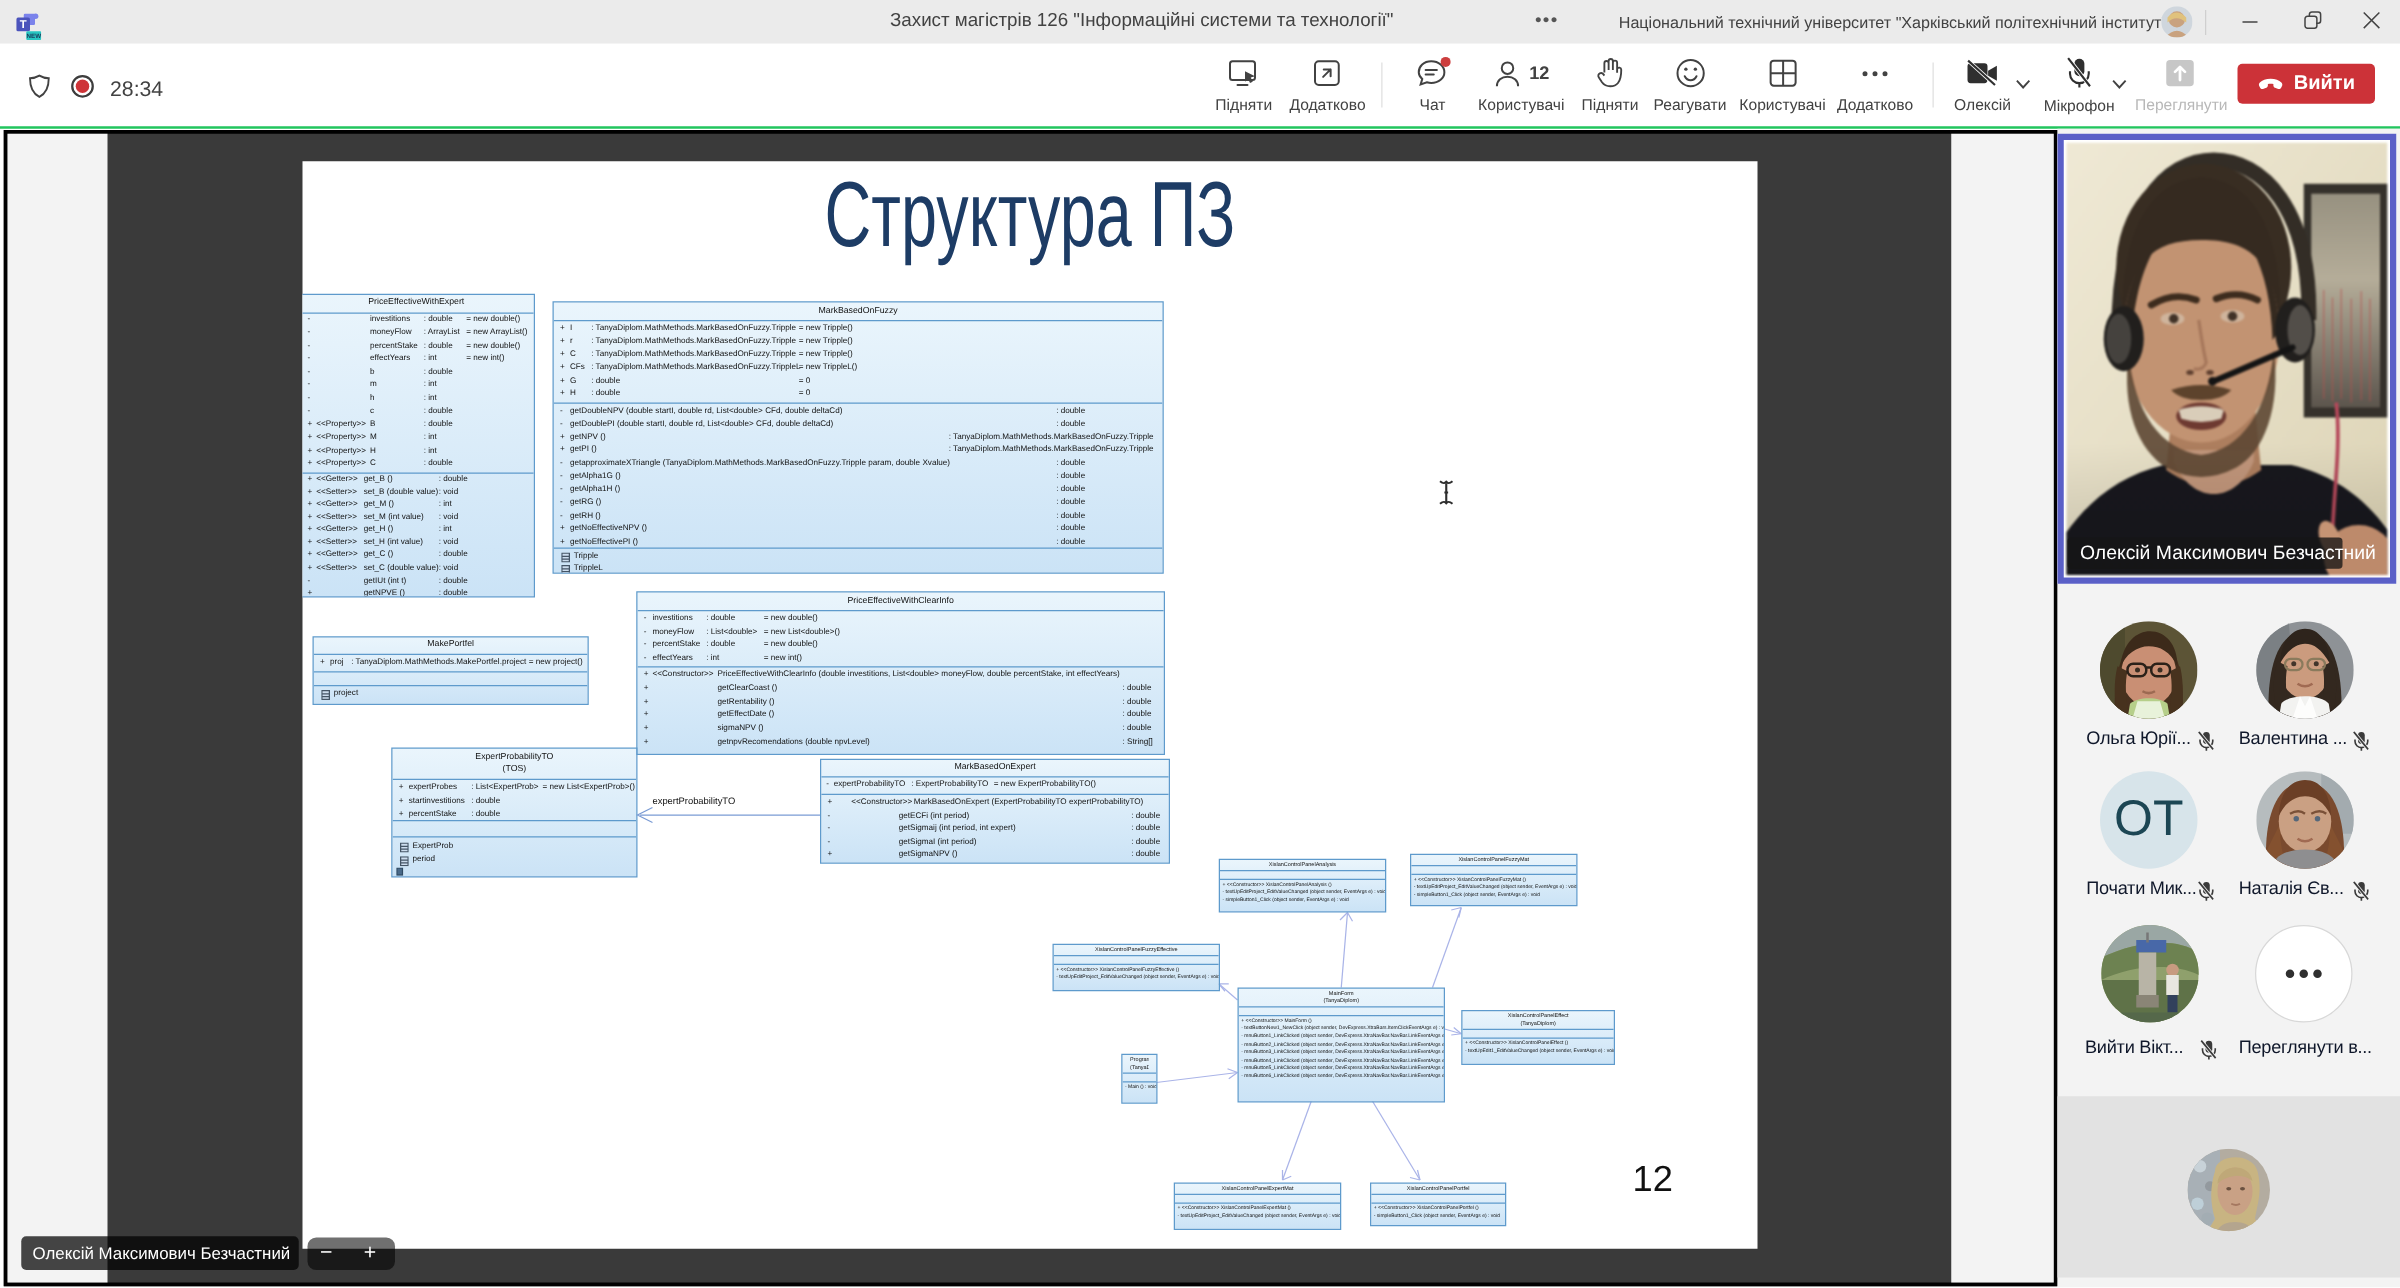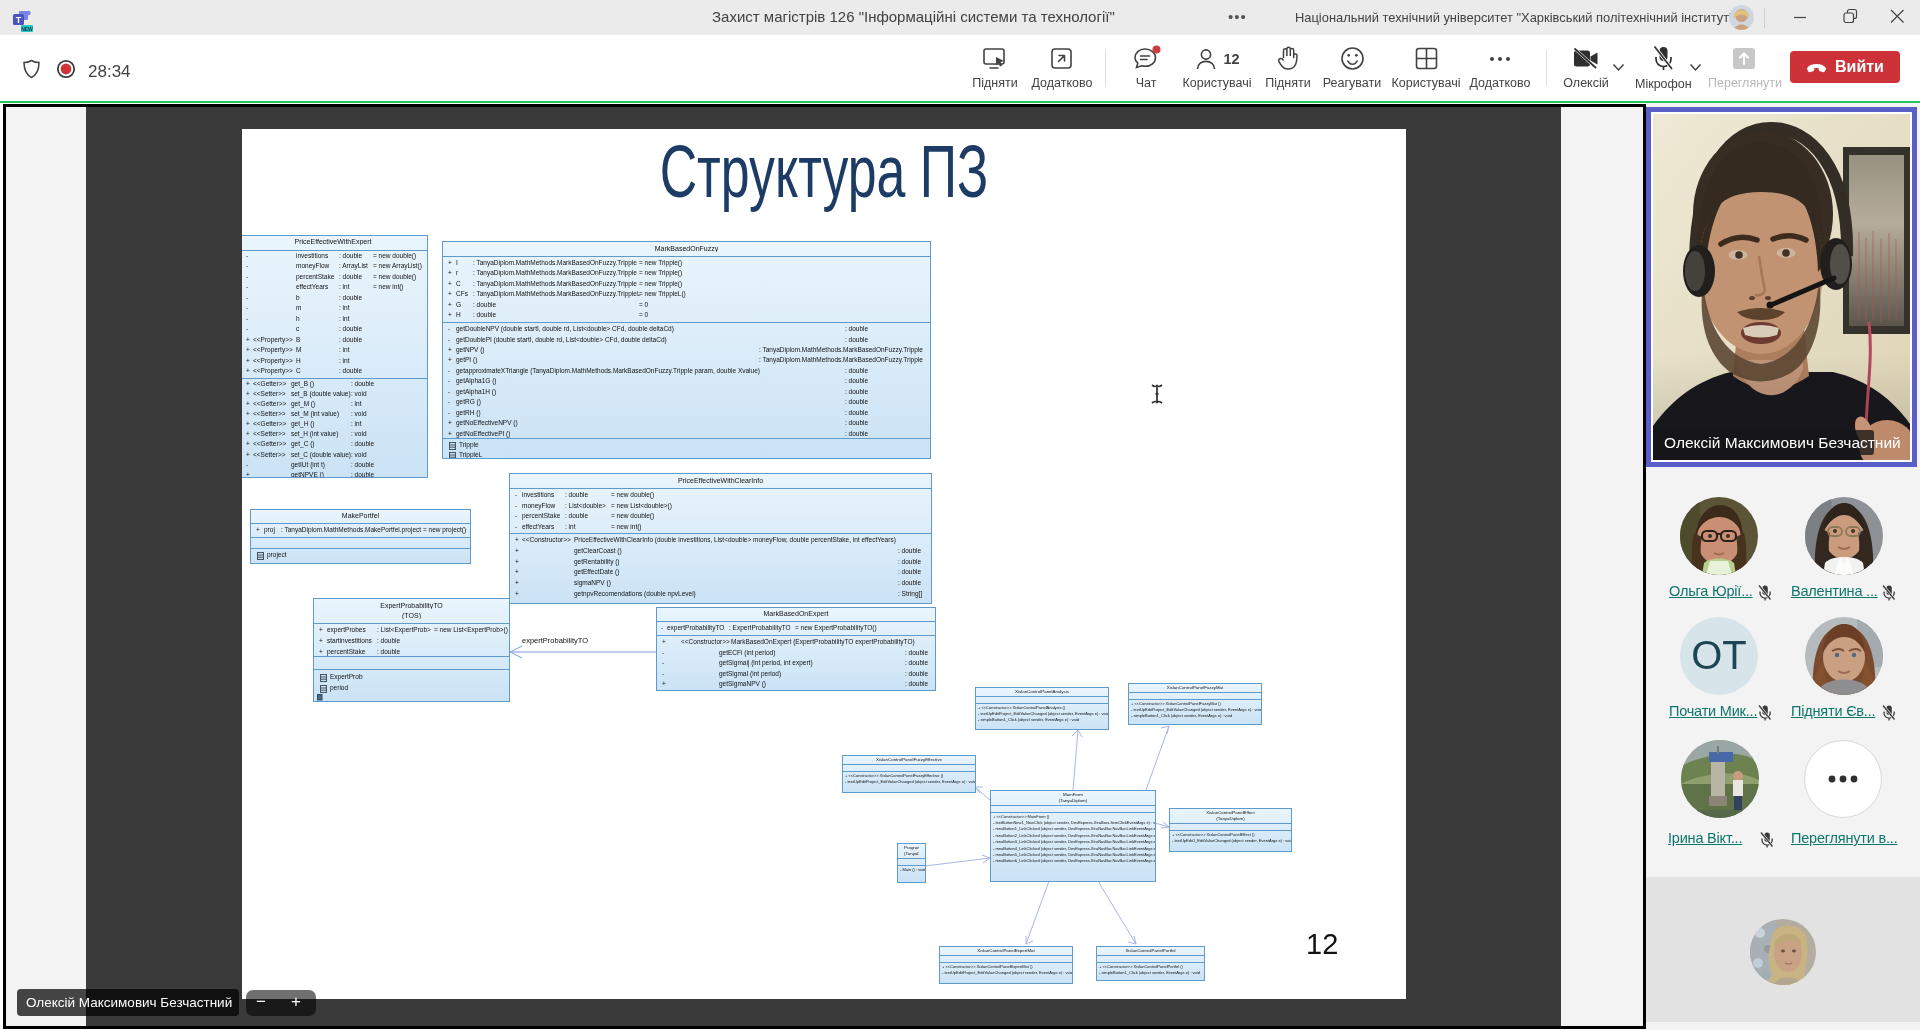--- a/index.html
+++ b/index.html
@@ -23,21 +23,21 @@
   #slide { position:absolute; left:236px; top:22px; width:1164px; height:870px; background:#ffffff; overflow:hidden; }
 
   
   .uml { position:absolute; background:linear-gradient(180deg,#eaf5fc 0%,#cbe3f6 100%); border:1px solid #5e9acc; color:#111; overflow:hidden; }
   .uml .hd { position:absolute; left:0; right:0; text-align:center; white-space:nowrap; overflow:hidden; }
   .uml .dv { position:absolute; left:0; right:0; height:1px; background:#5e9acc; }
   .r { position:absolute; white-space:nowrap; }
 
   
   #sidebar { position:absolute; left:1646px; top:103px; width:274px; height:927px; background:#f3f3f3; }
-  .pname { position:absolute; font-size:14.5px; letter-spacing:-0.2px; color:#0f766e; white-space:nowrap;text-decoration:underline; }
+  .pname { position:absolute; font-size:14.5px; letter-spacing:-0.2px; color:#0f172a; white-space:nowrap; }
 
   #nametag-main { position:absolute; left:3px; top:318px; width:220px; height:25px; background:rgba(22,22,22,.78); border-radius:3px; color:#fff; font-size:15.5px; line-height:25px; padding-left:10px; white-space:nowrap; }
 </style>
 </head>
 <body>
 <div id="stage">
 
   <div id="titlebar">
     <svg class="abs" style="left:13px;top:10px" width="20" height="23" viewBox="0 0 20 23">
       <rect x="6" y="1" width="9" height="9" rx="1" fill="#7b83eb"></rect>
@@ -768,21 +768,21 @@
         <circle cx="32" cy="38" r="2.2" fill="#55677a"></circle>
           <circle cx="49" cy="38" r="2.2" fill="#55677a"></circle>
         <path d="M33 54 q6 4 12 0" stroke="#a06a52" stroke-width="2" fill="none"></path>
         <path d="M16 70 C24 60 54 60 62 70 L64 78 L14 78 Z" fill="#8e8e90"></path>
       </g>
     </svg>
     <div class="pname" style="left:23px;top:600px">Почати Мик...</div>
     <svg class="abs" style="left:112px;top:602px" width="14" height="16" viewBox="0 0 14 16">
         <use href="#micoff"></use>
       </svg>
-    <div class="pname" style="left:145px;top:600px">Підняти Єв...</div>
+    <div class="pname" style="left:145px;top:600px">Наталія Єв...</div>
     <svg class="abs" style="left:236px;top:602px" width="14" height="16" viewBox="0 0 14 16">
         <use href="#micoff"></use>
       </svg>
 
     <svg class="abs" style="left:35px;top:637px" width="78" height="78" viewBox="0 0 78 78">
       <defs>
           <clipPath id="c5">
             <circle cx="39" cy="39" r="39"></circle>
           </clipPath>
         </defs>
@@ -801,21 +801,21 @@
         <path d="M0 70 h78 v8 h-78z" fill="#55684a"></path>
       </g>
     </svg>
     <div class="abs" style="left:158px;top:637px;width:78px;height:78px;border-radius:50%;background:#fff;border:1px solid #d8d8d8">
       <svg class="abs" style="left:0;top:0" width="76" height="76">
           <circle cx="27" cy="38" r="3.4" fill="#2f2f2f"></circle>
           <circle cx="38" cy="38" r="3.4" fill="#2f2f2f"></circle>
           <circle cx="49" cy="38" r="3.4" fill="#2f2f2f"></circle>
         </svg>
     </div>
-    <div class="pname" style="left:22px;top:727px">Ірина Вікт...</div>
+    <div class="pname" style="left:22px;top:727px">Вийти Вікт...</div>
     <svg class="abs" style="left:114px;top:729px" width="14" height="16" viewBox="0 0 14 16">
         <use href="#micoff"></use>
       </svg>
     <div class="pname" style="left:145px;top:727px">Переглянути в...</div>
 
     <div class="abs" style="left:0;top:774px;width:274px;height:145px;background:#e2e2e2">
       <svg class="abs" style="left:104px;top:42px" width="66" height="66" viewBox="0 0 66 66">
         <defs>
             <clipPath id="bav">
               <circle cx="33" cy="33" r="33"></circle>

